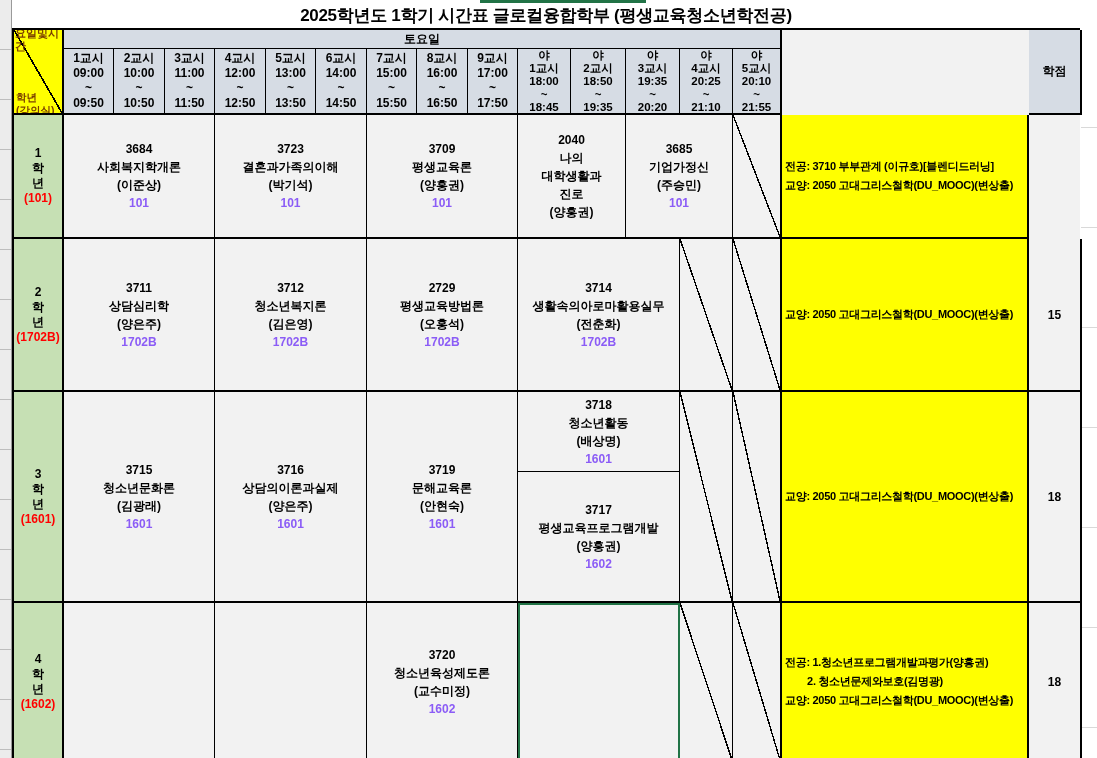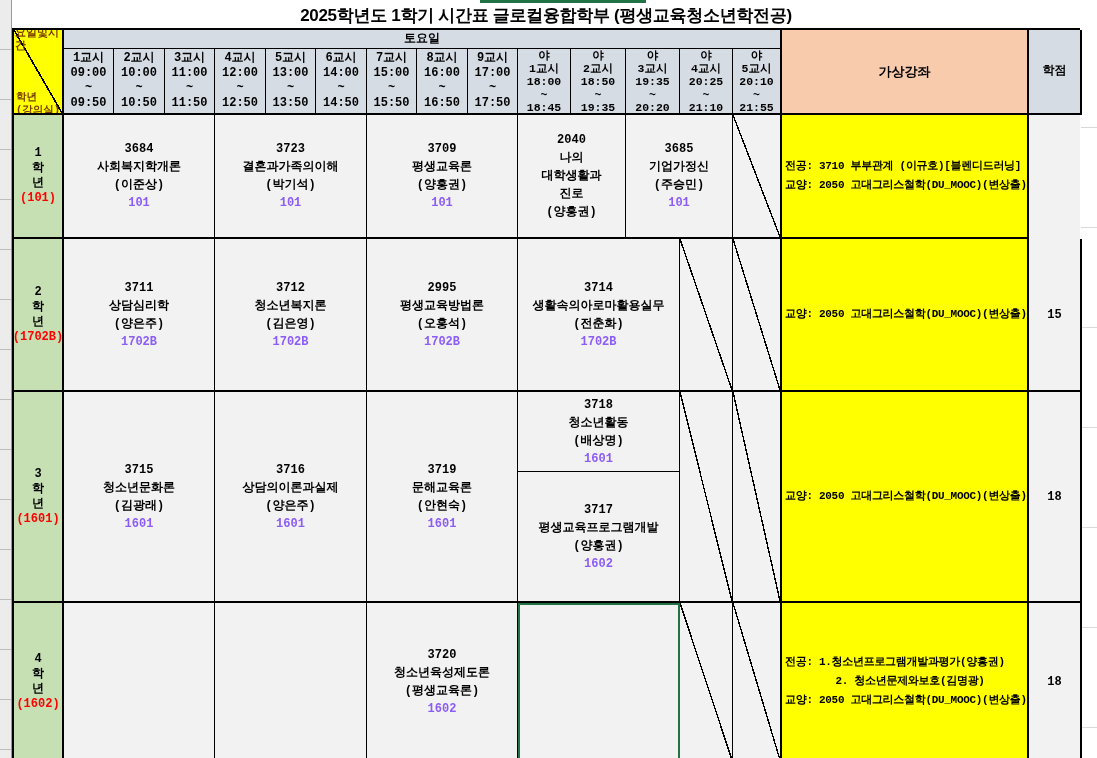--- a/index.html
+++ b/index.html
@@ -14,21 +14,21 @@
   #leftstrip { position:absolute; left:0; top:0; width:12px; height:758px;
     background:repeating-linear-gradient(to bottom,#ececec 0 49px,#bdbdbd 49px 50px);
     border-right:1px solid #9a9a9a; }
   #rightmargin { position:absolute; left:1081px; top:28px; width:16px; height:730px;
     background:repeating-linear-gradient(to bottom,#ffffff 0 99px,#d9d9d9 99px 100px); }
 
   #tbl { position:absolute; left:12px; top:28px; width:1068px; height:730px;
     display:grid; background:#f2f2f2;
     grid-template-columns:50px 50px 51px 50px 51px 50px 51px 50px 51px 50px 53px 55px 54px 53px 49px 247px 53px;
     grid-template-rows:19px 66px 124px 153px 80px 131px 157px;
-    border-top:2px solid #000; border-left:2px solid #000;font-family:Liberation Mono, monospace; }
+    border-top:2px solid #000; border-left:2px solid #000; }
 
   .cell { border-right:1px solid #000; border-bottom:1px solid #000; overflow:hidden;
     display:flex; flex-direction:column; align-items:center; justify-content:center;
     text-align:center; color:#000; }
   .thickR { border-right-width:2px; }
   .thickB { border-bottom-width:2px; }
   .nob { border-bottom:none; }
   .pre { white-space:pre-wrap; }
 
   .hdr { background:#d6dce4; font-weight:700; font-size:12px; line-height:15px; }
@@ -138,21 +138,20 @@
 4교시
 20:25
 ~
 21:10</div>
     <div class="cell hdr night thickB thickR pre" style="grid-column:15/16;grid-row:2/3">야
 5교시
 20:10
 ~
 21:55</div>
 
-    <div class="cell peach thickR thickB" style="grid-column:16/17;grid-row:1/3">가상강좌</div>
     <div class="cell hdr thickR thickB" style="grid-column:17/18;grid-row:1/3">학점</div>
 
     <div class="cell grade thickR thickB" style="grid-column:1/2;grid-row:3/4">
       <div class="pre">1
 학
 년</div>
       <div class="room">(101)</div>
     </div>
     <div class="cell cls thickB" style="grid-column:2/5;grid-row:3/4">
       <div>3684</div>
@@ -201,21 +200,21 @@
       <div>(양은주)</div>
       <div class="room">1702B</div>
     </div>
     <div class="cell cls thickB" style="grid-column:5/8;grid-row:4/5">
       <div>3712</div>
       <div class="pre">청소년복지론</div>
       <div>(김은영)</div>
       <div class="room">1702B</div>
     </div>
     <div class="cell cls thickB" style="grid-column:8/11;grid-row:4/5">
-      <div>2995</div>
+      <div>2729</div>
       <div class="pre">평생교육방법론</div>
       <div>(오홍석)</div>
       <div class="room">1702B</div>
     </div>
     <div class="cell cls thickB" style="grid-column:11/14;grid-row:4/5">
       <div>3714</div>
       <div class="pre">생활속의아로마활용실무</div>
       <div>(전춘화)</div>
       <div class="room">1702B</div>
     </div>
@@ -269,21 +268,21 @@
       <div class="pre">4
 학
 년</div>
       <div class="room">(1602)</div>
     </div>
     <div class="cell cls nob" style="grid-column:2/5;grid-row:7/8"></div>
     <div class="cell cls nob" style="grid-column:5/8;grid-row:7/8"></div>
     <div class="cell cls nob" style="grid-column:8/11;grid-row:7/8">
       <div>3720</div>
       <div class="pre">청소년육성제도론</div>
-      <div>(평생교육론)</div>
+      <div>(교수미정)</div>
       <div class="room">1602</div>
     </div>
     <div class="cell cls selected nob" style="grid-column:11/14;grid-row:7/8"></div>
     <div class="cell diag nob" style="grid-column:14/15;grid-row:7/8"></div>
     <div class="cell diag thickR nob" style="grid-column:15/16;grid-row:7/8"></div>
     <div class="cell yellow pre thickR nob" style="grid-column:16/17;grid-row:7/8">전공: 1.청소년프로그램개발과평가(양흥권)
         2. 청소년문제와보호(김명광)
 교양: 2050 고대그리스철학(DU_MOOC)(변상출)</div>
     <div class="cell credit thickR nob" style="grid-column:17/18;grid-row:7/8">18</div>
 

